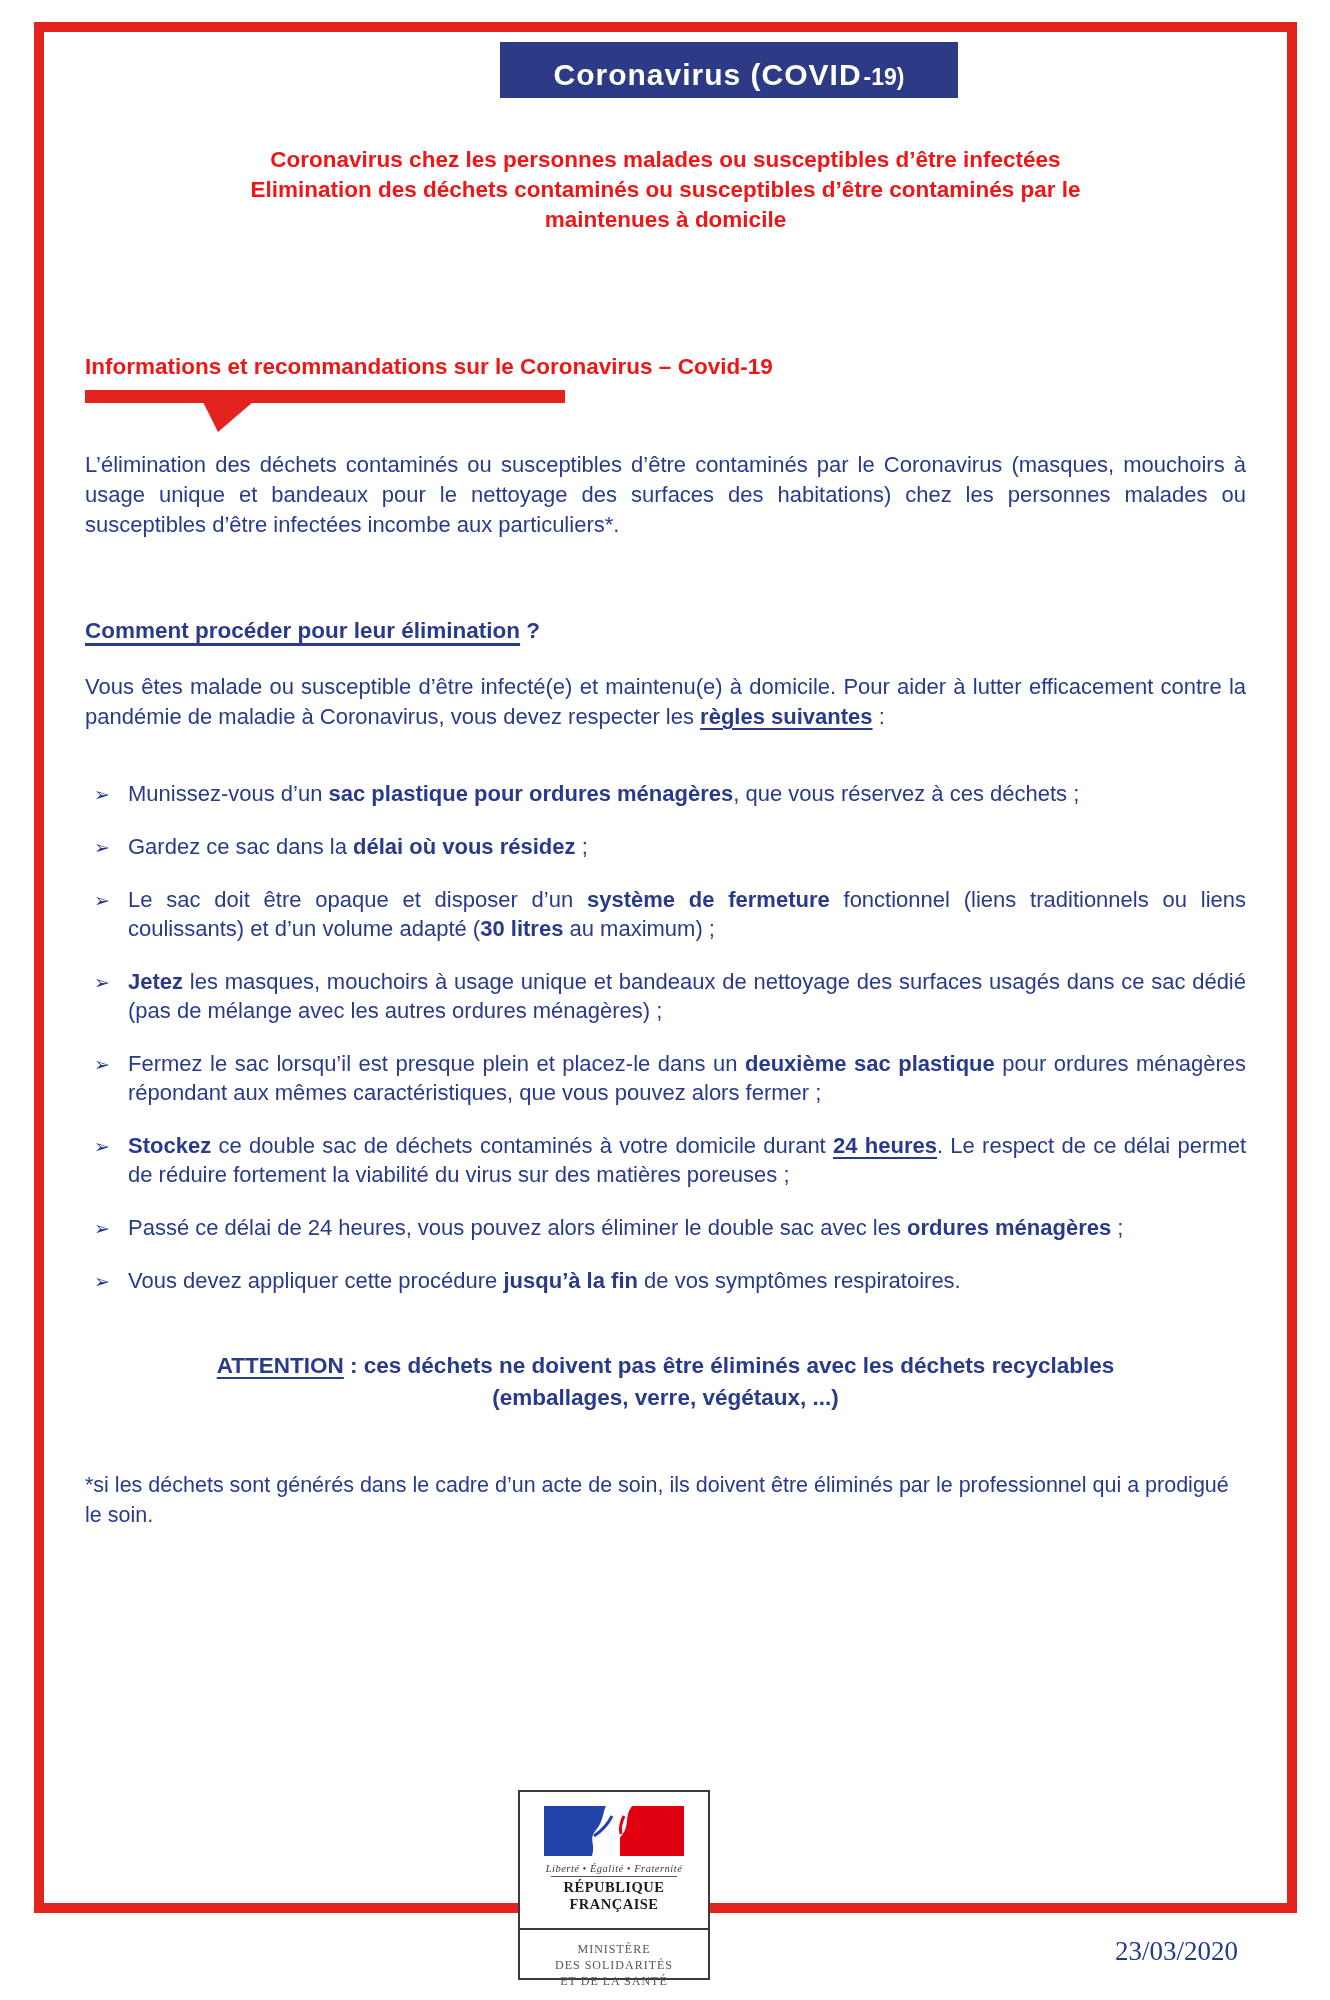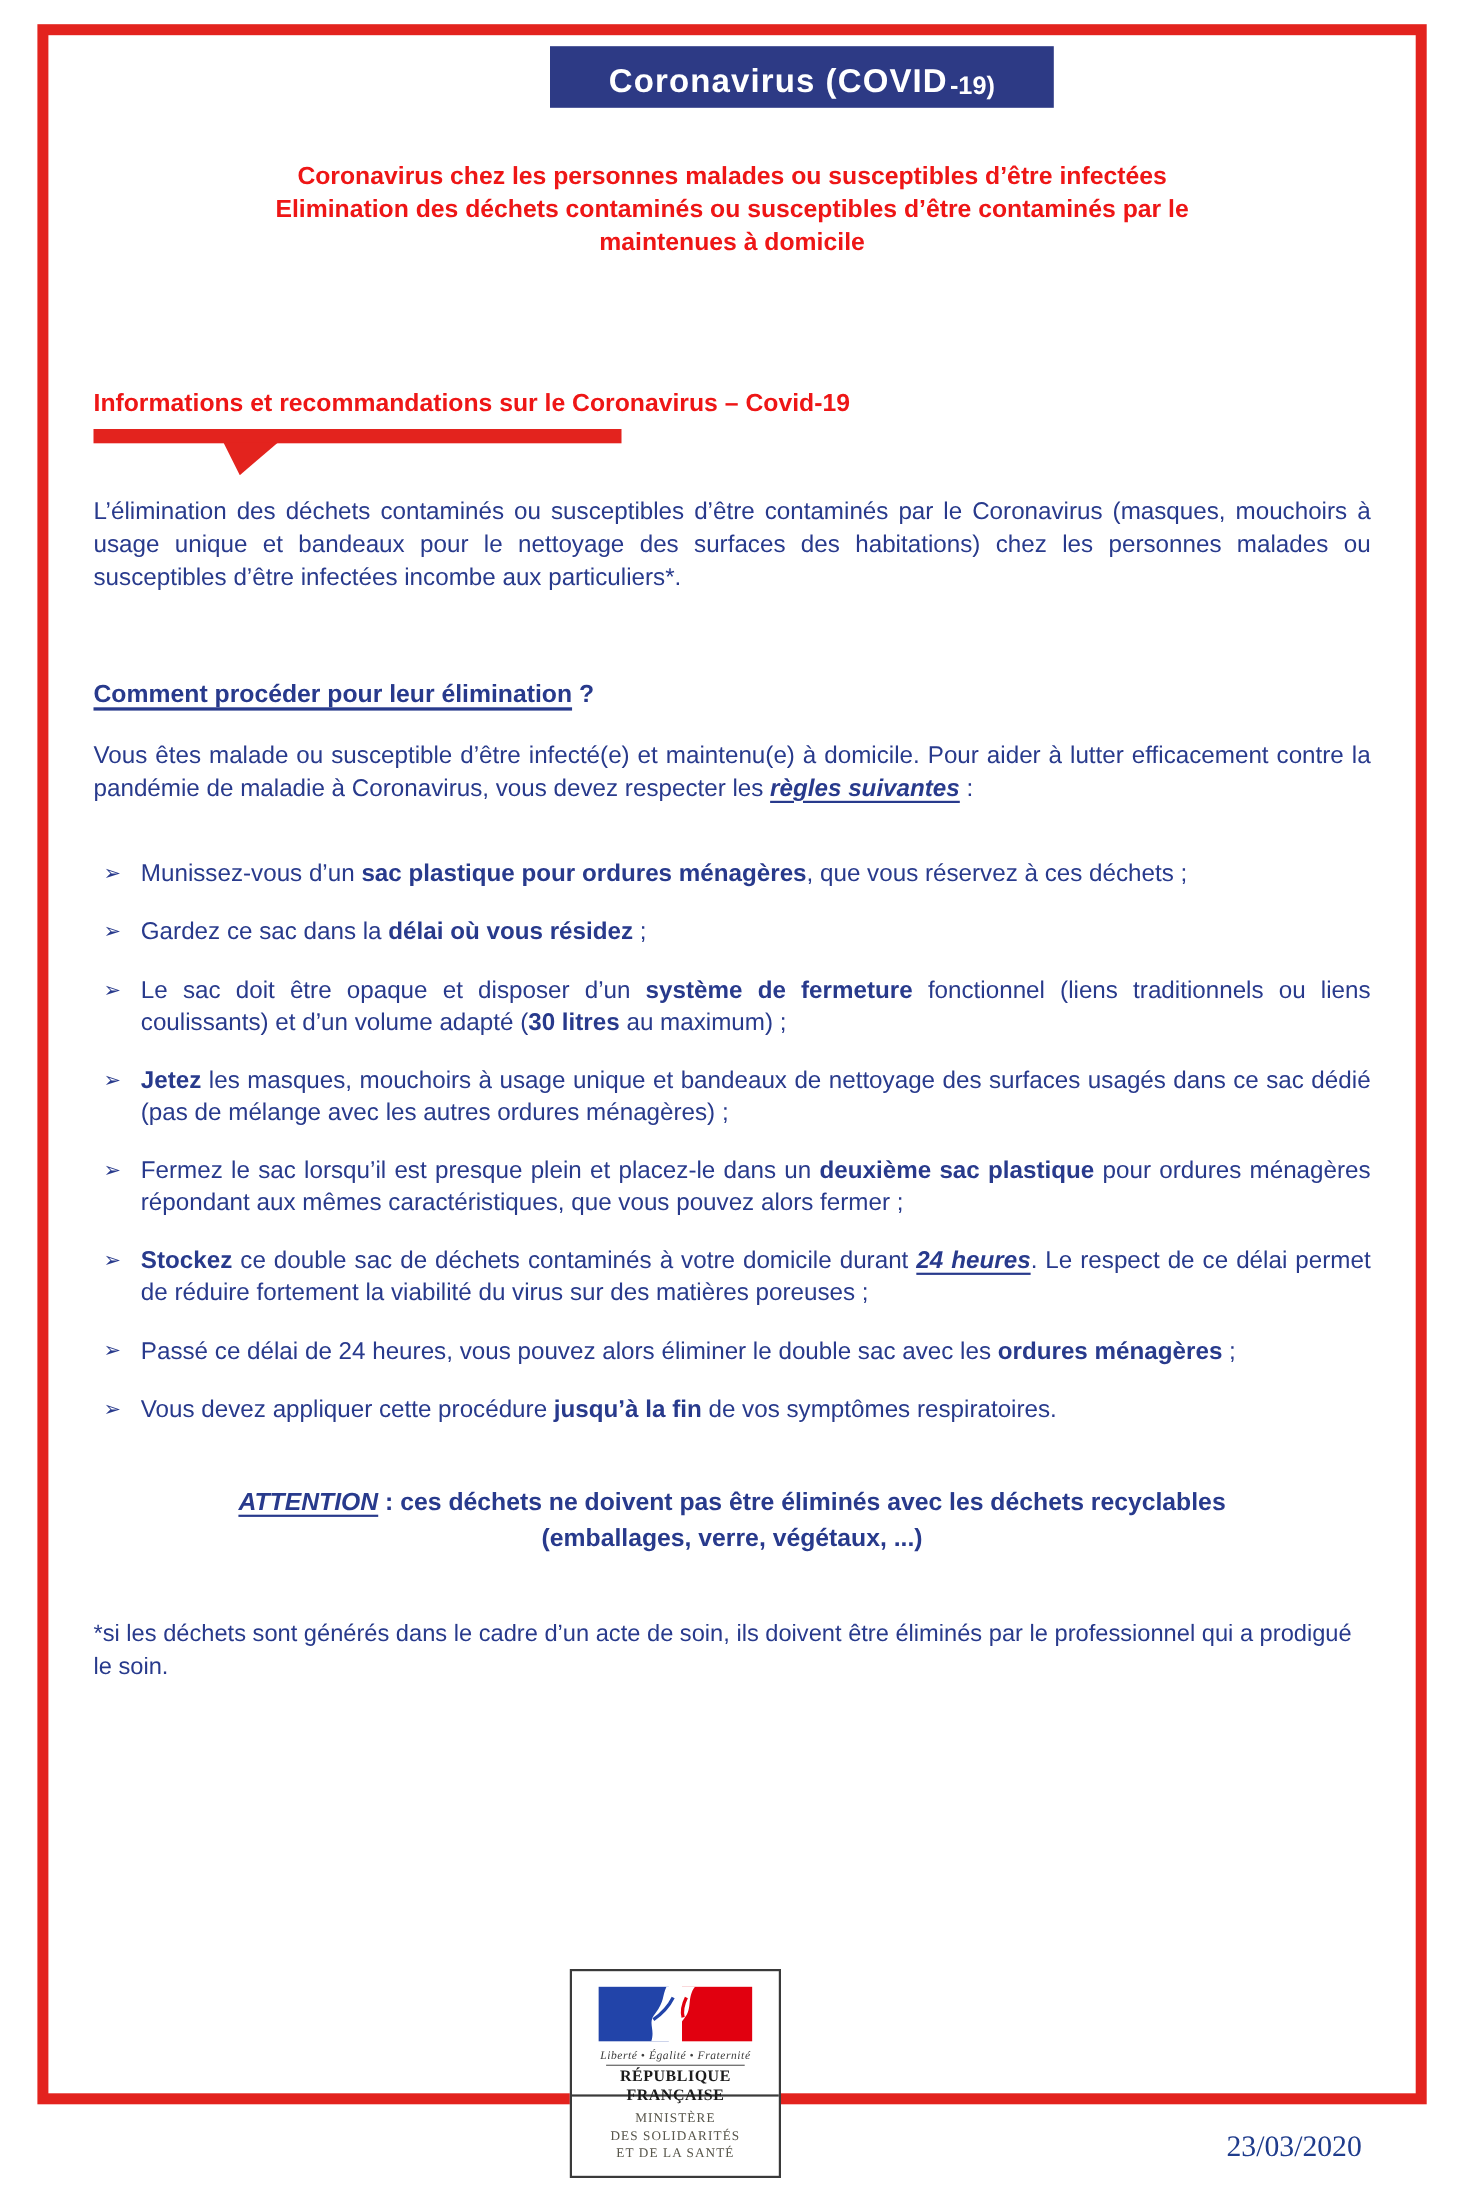--- a/index.html
+++ b/index.html
@@ -48,27 +48,27 @@
   .bullet:first-child{margin-top:0;}
   .bullet .marker{
     position:absolute;left:9px;top:1px;font-family:"DejaVu Sans",sans-serif;
     font-size:19px;color:#283a8c;
   }
   .attention{
     margin-top:55px;text-align:center;font-weight:bold;font-size:22.5px;line-height:32px;
   }
   .footnote{margin-top:56px;font-size:21.5px;line-height:30px;}
   .b{font-weight:bold;}
-  .u{text-decoration:underline;text-decoration-thickness:2px;text-underline-offset:4px;font-style:italic;}
+  .u{text-decoration:underline;text-decoration-thickness:2px;text-underline-offset:4px;}
   .logo-box{
     position:absolute;left:518px;top:1790px;width:192px;height:190px;
     background:#ffffff;border:2px solid #3a3a3a;box-sizing:border-box;z-index:3;
     text-align:center;
   }
-  .logo-top{height:114px;border-bottom:2px solid #3a3a3a;box-sizing:border-box;}
+  .logo-top{height:138px;border-bottom:2px solid #3a3a3a;box-sizing:border-box;}
   .flag{margin-top:14px;}
   .motto{
     font-family:"Liberation Serif",serif;font-style:italic;font-size:10.5px;
     color:#3c3c3c;margin-top:3px;letter-spacing:0.5px;
   }
   .motto-rule{width:126px;height:1px;background:#555;margin:2px auto 2px auto;}
   .republic{
     font-family:"Liberation Serif",serif;font-weight:bold;font-size:14.5px;
     color:#1c1c1c;letter-spacing:0.5px;
   }

